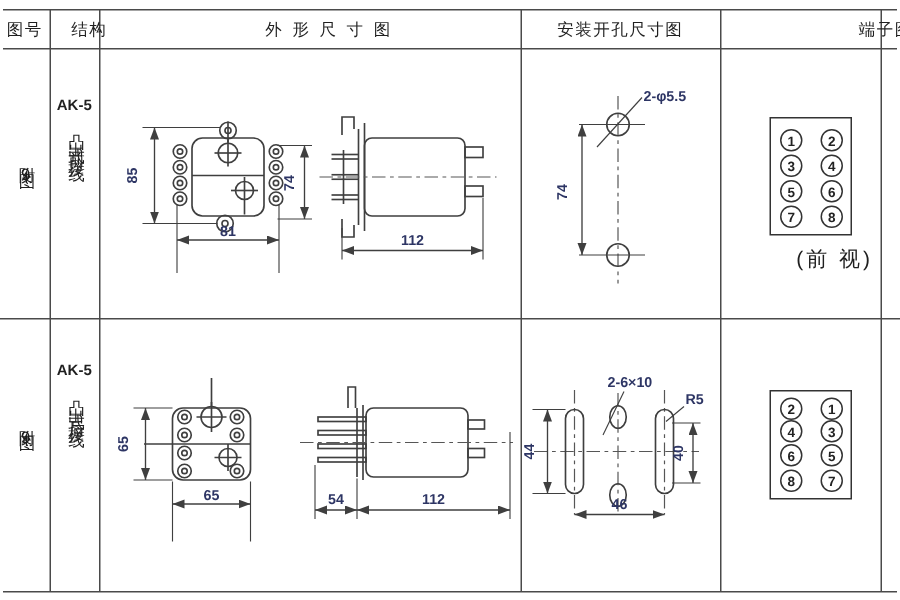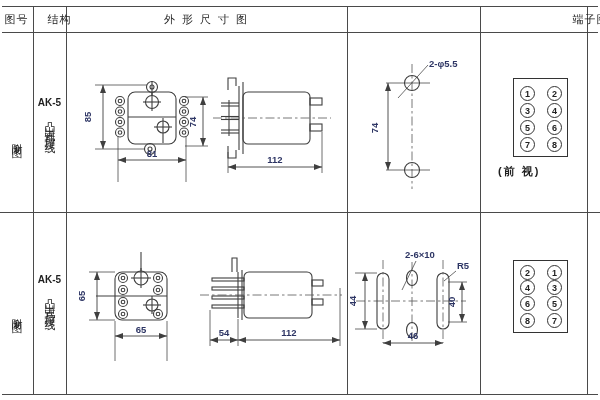--- a/index.html
+++ b/index.html
@@ -1,52 +1,53 @@
 <!DOCTYPE html>
 <html><head>
 <meta charset="utf-8">
 <style>
   html,body{margin:0;padding:0;background:#fff;}
   .page{position:relative;width:600px;height:400px;background:#fff;font-family:"Liberation Sans",sans-serif;overflow:hidden;}
   .hline{position:absolute;height:1px;background:#4a4a4a;}
   .vline{position:absolute;width:1px;background:#4a4a4a;}
   .hdr{position:absolute;top:6px;height:26px;display:flex;align-items:center;justify-content:center;
        font-size:11px;color:#1f1f1f;letter-spacing:1px;white-space:pre;}
-  .cellcol{position:absolute;display:flex;flex-direction:column;align-items:center;margin-top:32px;}
+  .cellcol{position:absolute;display:flex;flex-direction:column;align-items:center;}
   .vtext{writing-mode:vertical-rl;text-orientation:upright;font-size:11px;color:#1f1f1f;letter-spacing:4px;line-height:1;}
   .model{font-size:10px;color:#1f1f1f;margin-bottom:5px;font-weight:bold;}
   svg{position:absolute;}
   svg .ln{stroke:#3f3f3f;fill:none;stroke-width:1.1;}
   svg .dl{stroke:#3f3f3f;fill:none;stroke-width:0.9;}
   svg .ext{stroke:#3f3f3f;fill:none;stroke-width:0.75;}
   svg .cl{stroke:#565656;fill:none;stroke-width:0.8;stroke-dasharray:9 3 2.5 3;}
   svg text{fill:#2d3564;font-family:"Liberation Sans",sans-serif;font-size:9.5px;font-weight:bold;}
   .tbox{position:absolute;border:1.6px solid #333;box-sizing:border-box;background:#fff;}
   .pin{position:absolute;width:15px;height:15px;border:1.4px solid #333;border-radius:50%;box-sizing:border-box;
        display:flex;align-items:center;justify-content:center;font-size:9px;font-weight:bold;color:#222;}
-  .tcaption{position:absolute;width:84px;text-align:left;font-size:11px;color:#1f1f1f;letter-spacing:2px;white-space:pre;font-weight:bold;}
+  .tcaption{position:absolute;width:84px;text-align:right;font-size:14px;color:#1f1f1f;letter-spacing:2px;white-space:pre;}
 </style>
 </head>
 <body>
 
 <div class="page">
 
   <div class="hline" style="left:2px;top:6px;width:596px;"></div>
   <div class="hline" style="left:2px;top:32px;width:596px;"></div>
   <div class="hline" style="left:0px;top:212px;width:600px;"></div>
   <div class="hline" style="left:2px;top:394px;width:596px;"></div>
   <div class="vline" style="left:33px;top:6px;height:388px;"></div>
   <div class="vline" style="left:66px;top:6px;height:388px;"></div>
   <div class="vline" style="left:347px;top:6px;height:388px;"></div>
   <div class="vline" style="left:480px;top:6px;height:388px;"></div>
   <div class="vline" style="left:587px;top:6px;height:388px;"></div>
 
   <div class="hdr" style="left:0px;width:33px;">图号</div>
   <div class="hdr" style="left:43px;width:33px;">结构</div>
-  <div class="hdr" style="left:66px;width:281px;letter-spacing:2px;">外 形 尺 寸 图</div>
+  <div class="hdr" style="left:66px;width:281px;letter-spacing:2px;padding-left:13px;">外 形 尺 寸 图</div>
+  <div class="hdr" style="left:347px;width:133px;">安装开孔尺寸图</div>
   <div class="hdr" style="left:491px;width:107px;margin-left:46px;">端子图</div>
 
   <div class="cellcol" style="left:0px;top:32px;width:33px;height:180px;">
     <div class="vtext" style="margin-top:71px;">附图9</div>
   </div>
   <div class="cellcol" style="left:33px;top:32px;width:33px;height:180px;">
     <div class="model" style="margin-top:33px;">AK-5</div>
     <div class="vtext">凸出式前接线</div>
   </div>
 

